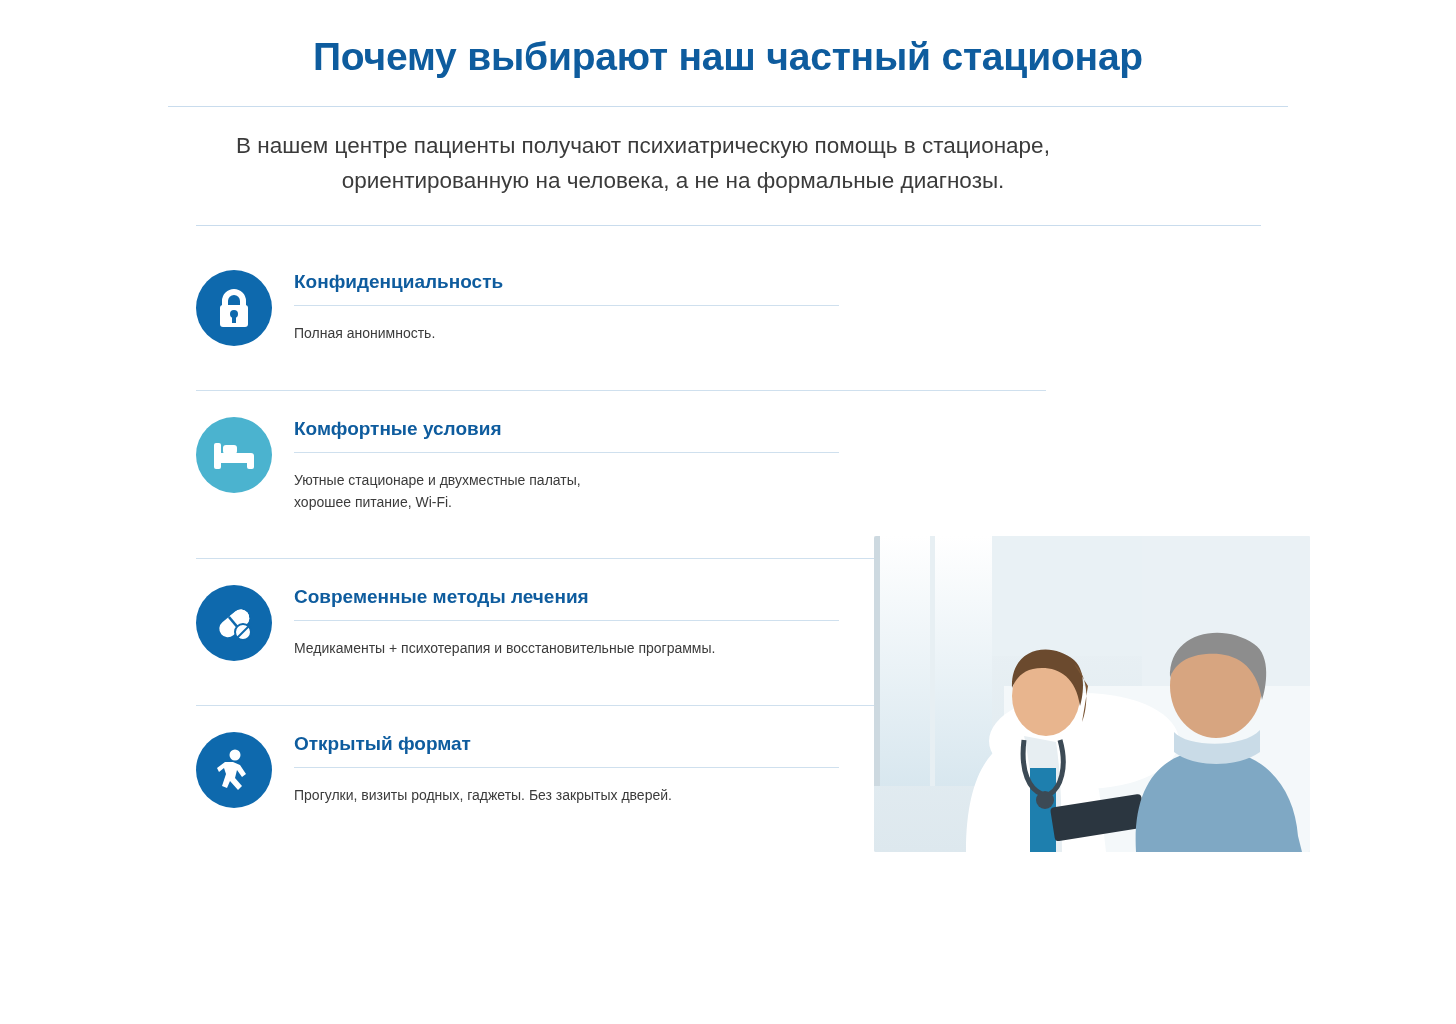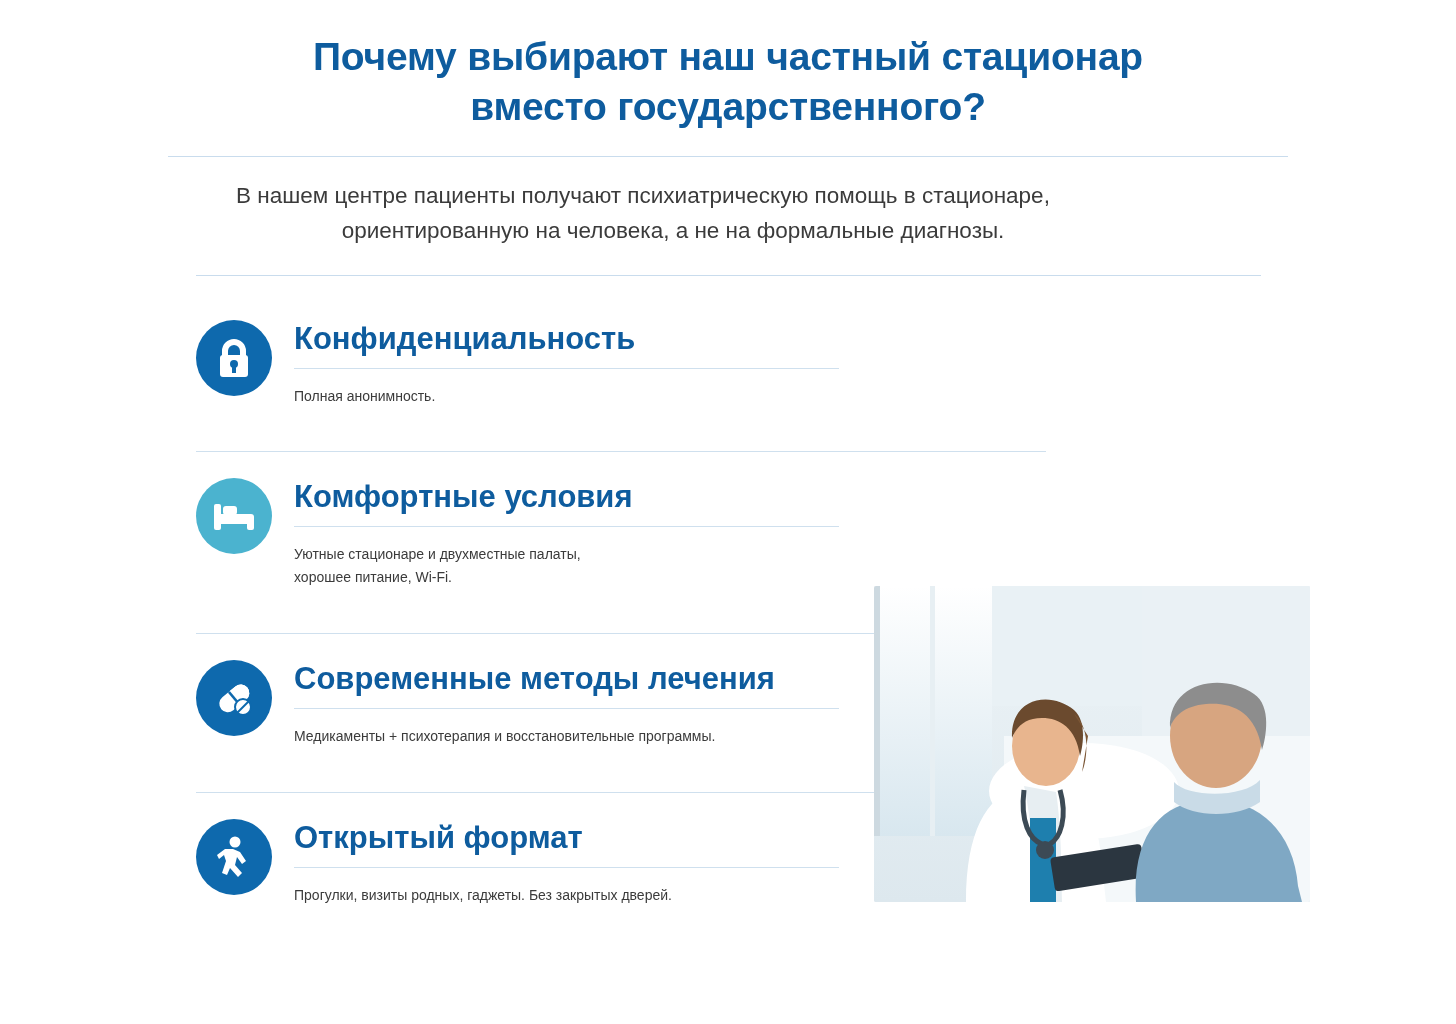--- a/index.html
+++ b/index.html
@@ -93,21 +93,21 @@
     justify-content: center;
     margin-right: 22px;
   }
   .icon-wrap svg { display: block; }
 
   .feature-body {
     flex: 1 1 auto;
     padding-top: 2px;
   }
   .feature-title {
-    font-size: 31px;
+    font-size: 19px;
     font-weight: bold;
     color: #0e5c9e;
     line-height: 1.1;
     padding-bottom: 12px;
   }
   .title-underline {
     height: 1px;
     background: #cfe0ee;
     width: 545px;
     margin-bottom: 16px;
@@ -135,21 +135,20 @@
   
   .features { margin-top: 12px; }
 </style>
 </head>
 <body>
 
 <div class="page">
 
   <div class="title-block">
     <div class="title-line">Почему выбирают наш частный стационар</div>
-    <div class="title-line">вместо государственного?</div>
   </div>
 
   <div class="rule top-rule"></div>
 
   <div class="intro">
     <div class="l1">В нашем центре пациенты получают психиатрическую помощь в стационаре,</div>
     <div class="l2">ориентированную на человека, а не на формальные диагнозы.</div>
   </div>
 
   <div class="rule sub-rule"></div>

